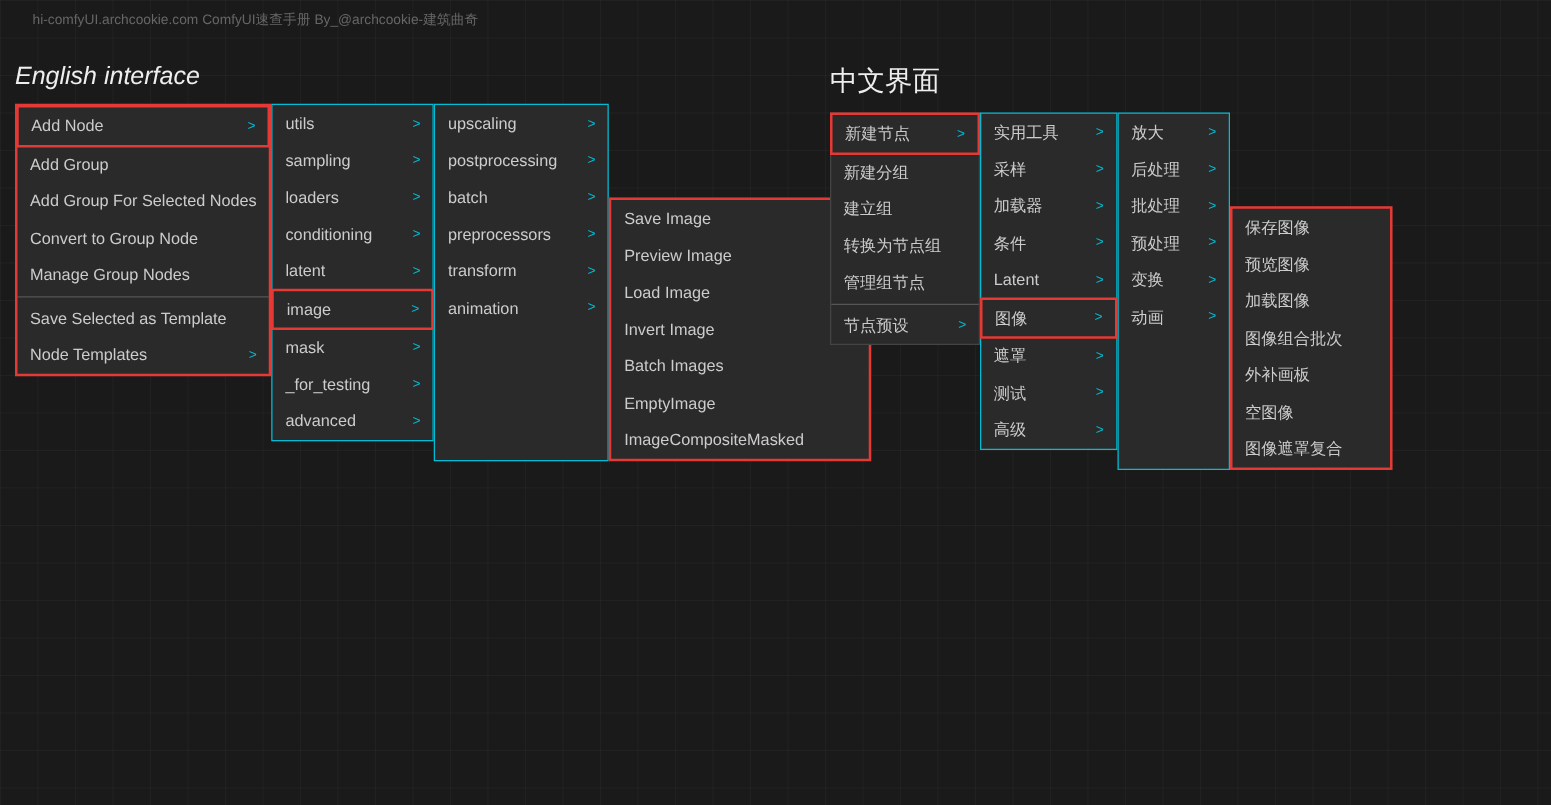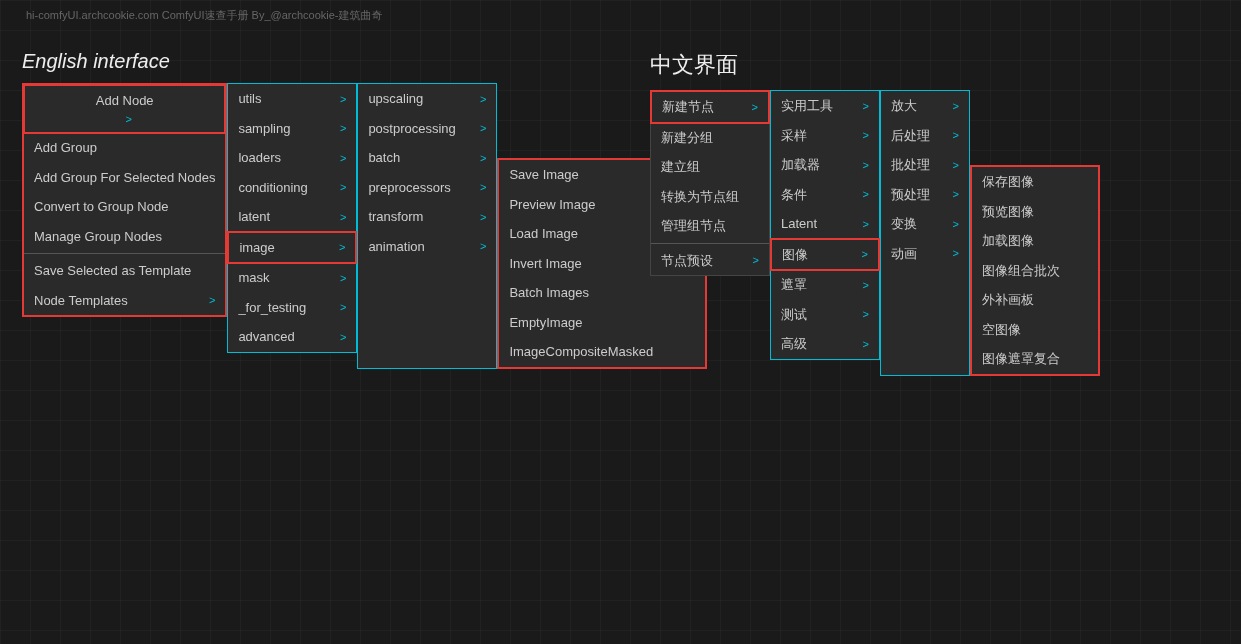--- a/index.html
+++ b/index.html
@@ -26,26 +26,26 @@
     }
     .section-title {
       font-style: italic;
       font-size: 20px;
       color: #eee;
       margin-bottom: 10px;
     }
     .english-section {
       position: absolute;
       top: 50px;
-      left: 22px;
+      left: 12px;
     }
     .chinese-section {
       position: absolute;
       top: 50px;
-      left: 650px;
+      left: 664px;
     }
     .chinese-title {
       font-size: 22px;
       color: #eee;
       margin-bottom: 10px;
       font-style: normal;
     }
     
     .menu-col {
       display: inline-block;
@@ -84,21 +84,21 @@
 
 <div class="watermark">
   <span>hi-comfyUI.archcookie.com ComfyUI速查手册 By_@archcookie-建筑曲奇</span>
 </div>
 
 <div class="english-section">
   <div class="section-title">English interface</div>
   <div style="display:flex; gap:0; align-items:flex-start;">
 
     <div class="menu-col red-border" style="min-width:195px; margin-right:0;">
-      <div class="menu-item red-border" style="border:2px solid #e53935; margin:-1px;flex-direction:column;">
+      <div class="menu-item red-border" style="border:2px solid #e53935; margin:-1px;">
         <span>Add Node</span>
         <span class="arrow">&gt;</span>
       </div>
       <div class="menu-item">
         <span>Add Group</span>
       </div>
       <div class="menu-item">
         <span>Add Group For Selected Nodes</span>
       </div>
       <div class="menu-item">

